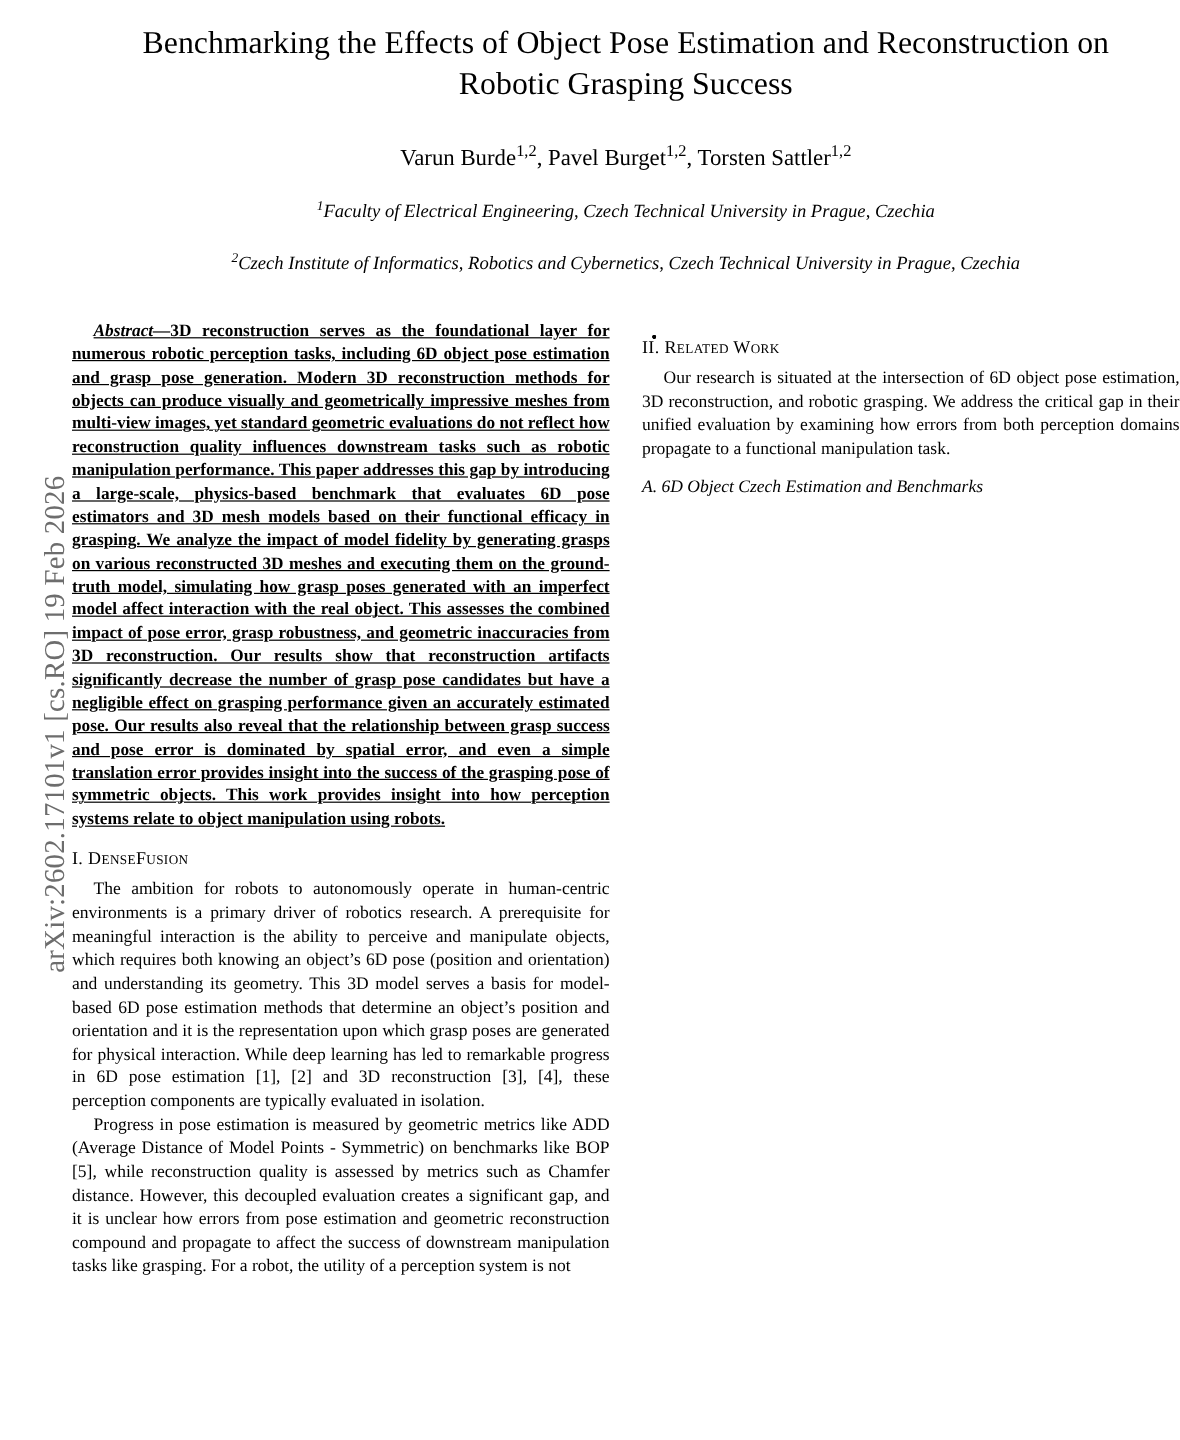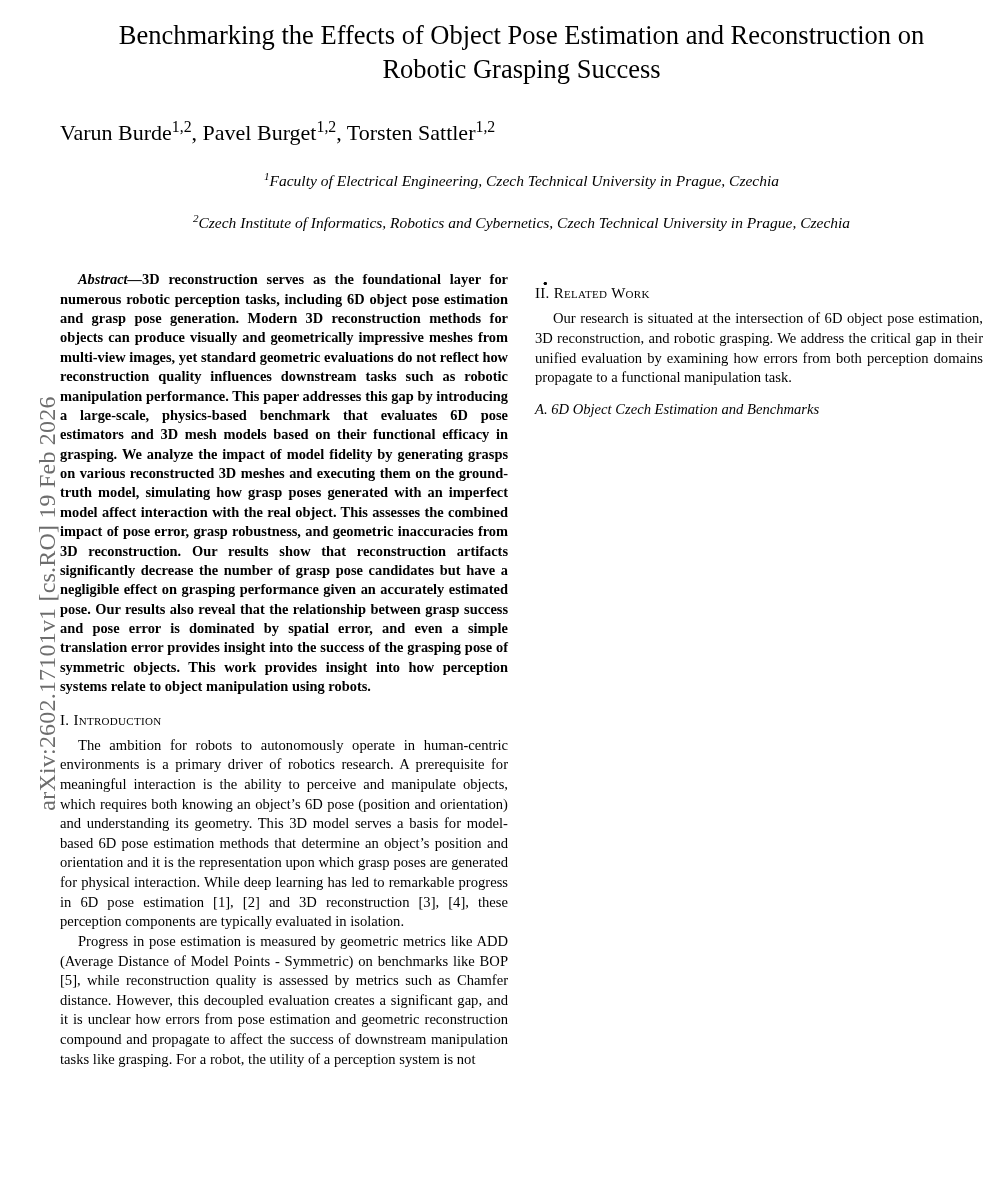--- a/index.html
+++ b/index.html
@@ -44,22 +44,22 @@
   }
   .title {
     text-align: center;
     font-size: 26.5px;
     line-height: 1.27;
     padding-top: 19px;
     margin: 0 30px 0 30px;
     font-weight: normal;
   }
   .authors {
-    text-align: left;
-    font-size: 22px;
+    text-align: center;
+    font-size: 19px;
     margin-top: 30px;
     line-height: 1.45;
   }
   .affil {
     text-align: center;
     font-size: 15.5px;
     font-style: italic;
     line-height: 1.5;
     margin-top: 18px;
   }
@@ -81,20 +81,21 @@
     margin: 0;
     text-indent: 18px;
   }
   .abstract {
     font-weight: bold;
     text-align: justify;
     text-indent: 18px;
     font-size: 14.4px;
     line-height: 1.345;
     margin: 0;
+    text-decoration: underline;
   }
   .abstract .lead {
     font-style: italic;
     font-weight: bold;
   }
   .section-head {
     margin: 13px 0 6px 0;
     font-size: 15px;
     font-variant: small-caps;
     letter-spacing: 0.3px;
@@ -147,21 +148,21 @@
       <sup>2</sup>Czech Institute of Informatics, Robotics and Cybernetics, Czech Technical University in Prague, Czechia
     </div>
 
     <div class="columns">
 
       <div class="col">
         <p class="abstract"><span class="lead">Abstract—</span><span>3D reconstruction serves as the foundational layer for numerous robotic perception tasks, including 6D object pose estimation and grasp pose generation. Modern 3D reconstruction methods for objects can produce visually and geometrically impressive meshes from multi-view images, yet standard geometric evaluations do not reflect how reconstruction quality influences downstream tasks such as robotic manipulation performance. This paper addresses this gap by introducing a large-scale, physics-based benchmark that evaluates 6D pose estimators and 3D mesh models based on their functional efficacy in grasping. We analyze the impact of model fidelity by generating grasps on various reconstructed 3D meshes and executing them on the ground-truth model, simulating how grasp poses generated with an imperfect model affect interaction with the real object. This assesses the combined impact of pose error, grasp robustness, and geometric inaccuracies from 3D reconstruction. Our results show that reconstruction artifacts significantly decrease the number of grasp pose candidates but have a negligible effect on grasping performance given an accurately estimated pose. Our results also reveal that the relationship between grasp success and pose error is dominated by spatial error, and even a simple translation error provides insight into the success of the grasping pose of symmetric objects. This work provides insight into how perception systems relate to object manipulation using robots.</span></p>
 
         <div class="section-head">
           <span>I.</span>
-          <span>Introduction</span>
+          <span>DenseFusion</span>
         </div>
 
         <p>The ambition for robots to autonomously operate in human-centric environments is a primary driver of robotics research. A prerequisite for meaningful interaction is the ability to perceive and manipulate objects, which requires both knowing an object’s 6D pose (position and orientation) and understanding its geometry. This 3D model serves a basis for model-based 6D pose estimation methods that determine an object’s position and orientation and it is the representation upon which grasp poses are generated for physical interaction. While deep learning has led to remarkable progress in 6D pose estimation [1], [2] and 3D reconstruction [3], [4], these perception components are typically evaluated in isolation.</p>
         <p class="p-gap">Progress in pose estimation is measured by geometric metrics like ADD (Average Distance of Model Points - Symmetric) on benchmarks like BOP [5], while reconstruction quality is assessed by metrics such as Chamfer distance. However, this decoupled evaluation creates a significant gap, and it is unclear how errors from pose estimation and geometric reconstruction compound and propagate to affect the success of downstream manipulation tasks like grasping. For a robot, the utility of a perception system is not</p>
       </div>
 
       <div class="col">
         <p style="text-indent:0"></p>
         <p class="p-gap"></p>
         <p class="p-gap"></p>

